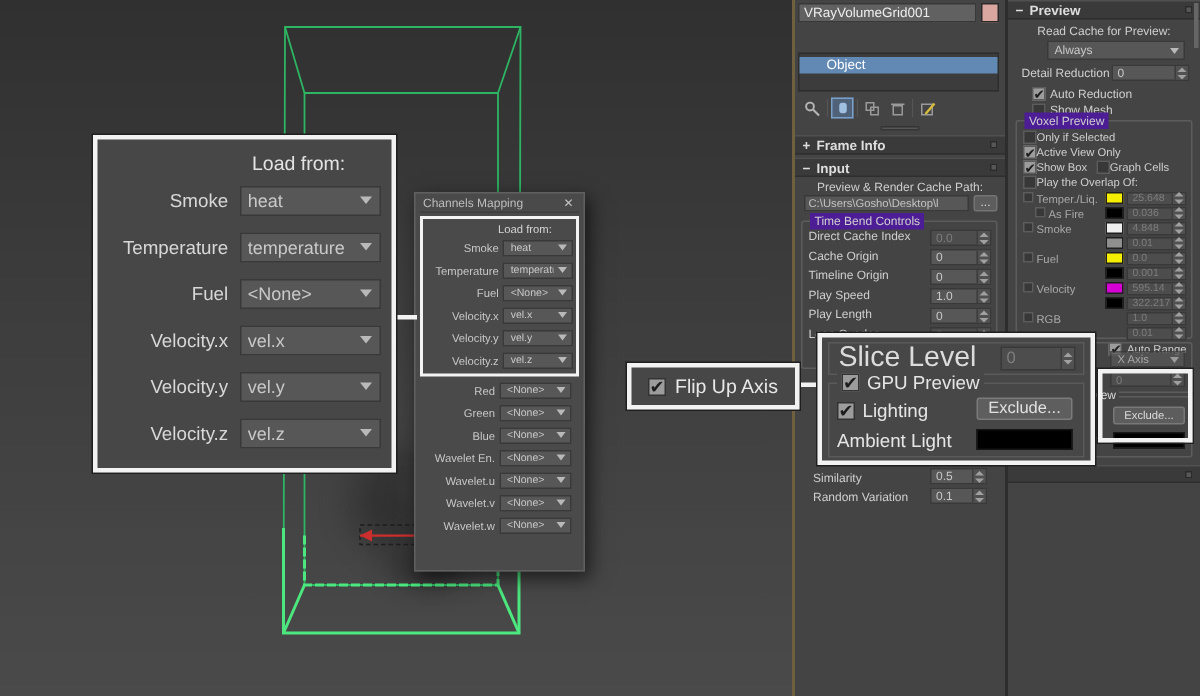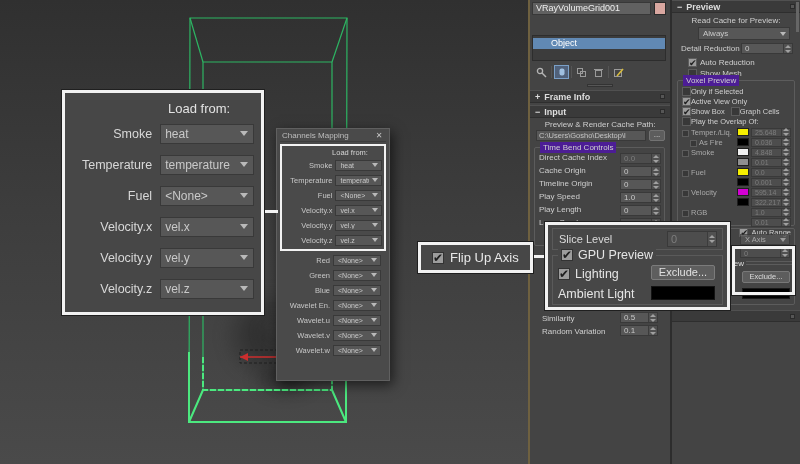--- a/index.html
+++ b/index.html
@@ -77,21 +77,21 @@
   .dd-always{position:absolute;left:26px;top:27px;width:92px;height:13px;font-size:8px}
   .dr-row{position:absolute;left:9px;top:43px;width:112px;height:11px;display:flex;align-items:center;font-size:8px}
   .dr-row .spin{width:52px;height:11px;font-size:8px;margin-left:auto}
   .cbrow{position:absolute;display:flex;align-items:center;gap:3px;font-size:8px;height:10px}
   .cb-autored{left:16px;top:57px}
   .cb-showmesh{left:16px;top:68px}
   .vx-group{left:5px;top:80px;width:118px;height:146px}
   .vx-inner{position:absolute;left:4px;top:6px;right:3px}
   .vxrow{display:flex;align-items:flex-start;gap:0;font-size:7.5px;height:10px;color:#cfcfcf}
   .chrow{display:flex;align-items:center;height:10px;font-size:7.5px}
-  .chleft{flex:1;display:flex;align-items:flex-end;gap:2px;color:#a9a9a9;white-space:nowrap;overflow:hidden}
+  .chleft{flex:1;display:flex;align-items:flex-start;gap:2px;color:#a9a9a9;white-space:nowrap;overflow:hidden}
   .chleft.ind{padding-left:8px}
   .chrow .cb{width:7px;height:7px;font-size:7px;line-height:6px}
   .chsw{width:12px;height:8px;border:1px solid #1f1f1f;flex:none;margin-right:2px}
   .chsw.none{visibility:hidden}
   .chrow .spin{width:40px;height:9px;font-size:7px;flex:none}
   .ar-row{display:flex;justify-content:flex-end;align-items:center;gap:3px;font-size:7.5px;height:11px;color:#cfcfcf}
   .slice-group{left:5px;top:228px;width:118px;height:34px}
   .slice-group .dd{position:absolute;left:62px;top:5px;width:50px;height:11px;font-size:7.5px;opacity:.75}
   .slice-group .spin{position:absolute;left:62px;top:19px;width:50px;height:10px;font-size:7.5px}
   .gpu-group{left:5px;top:264px;width:118px;height:41px}
@@ -115,21 +115,21 @@
   .c1lab{width:82px;text-align:right;font-size:12.5px;color:#d8d8d8;white-space:nowrap}
   .c1row .dd{width:96px;height:20px;margin-left:8px;font-size:12px}
   .c1row .caret{border-left-width:4px;border-right-width:4px;border-top-width:5px;margin:0 5px}
 
   .flipc{left:418px;top:242px;width:115px;height:31px;display:flex;align-items:center;gap:6px;padding-left:11px}
   .flipc .flbl{font-size:13px;color:#e8e8e8}
   .flipc .cb{background:#9c9c9c;border-color:#333}
 
   .c2{left:545px;top:222px;width:185px;height:88px}
   .sl-box{position:absolute;left:4px;top:3px;width:171px;height:22px;border:1px solid #5a5a5a;display:flex;align-items:center}
-  .sl-lbl{font-size:11px;color:#dcdcdc;padding-left:6px}
+  .sl-lbl{font-size:19px;color:#dcdcdc;padding-left:6px}
   .sl-box .spin{position:absolute;left:114px;top:2px;width:50px;height:16px;font-size:11px}
   .gpu-box{position:absolute;left:4px;top:30px;width:171px;height:50px;border:1px solid #5a5a5a}
   .gpu-box-hd{position:absolute;top:-8px;left:5px;background:#474747;display:flex;align-items:center;gap:5px;padding:0 3px;font-size:12.5px;color:#e5e5e5}
   .gpu-box-hd .cb,.light-row .cb{background:#9c9c9c;border-color:#333}
   .light-row{position:absolute;left:5px;top:11px;display:flex;align-items:center;gap:5px;font-size:12.5px;color:#e5e5e5}
   .excl-btn{position:absolute;left:98px;top:9px;width:64px;height:15px;background:#5e5e5e;border:1px solid #7b7b7b;border-radius:2px;color:#e0e0e0;font-size:11px;text-align:center;line-height:13px}
   .amb-lbl{position:absolute;left:5px;top:31px;font-size:12.5px;color:#e5e5e5}
   .amb-sw{position:absolute;left:98px;top:30px;width:64px;height:14px;border:1px solid #141414}
 
   .hlbox{position:absolute;left:732px;top:246px;width:63px;height:49px;border:3px solid #f2f2f2;z-index:11;box-shadow:0 0 0 1px #1f1f1f;background:transparent}

